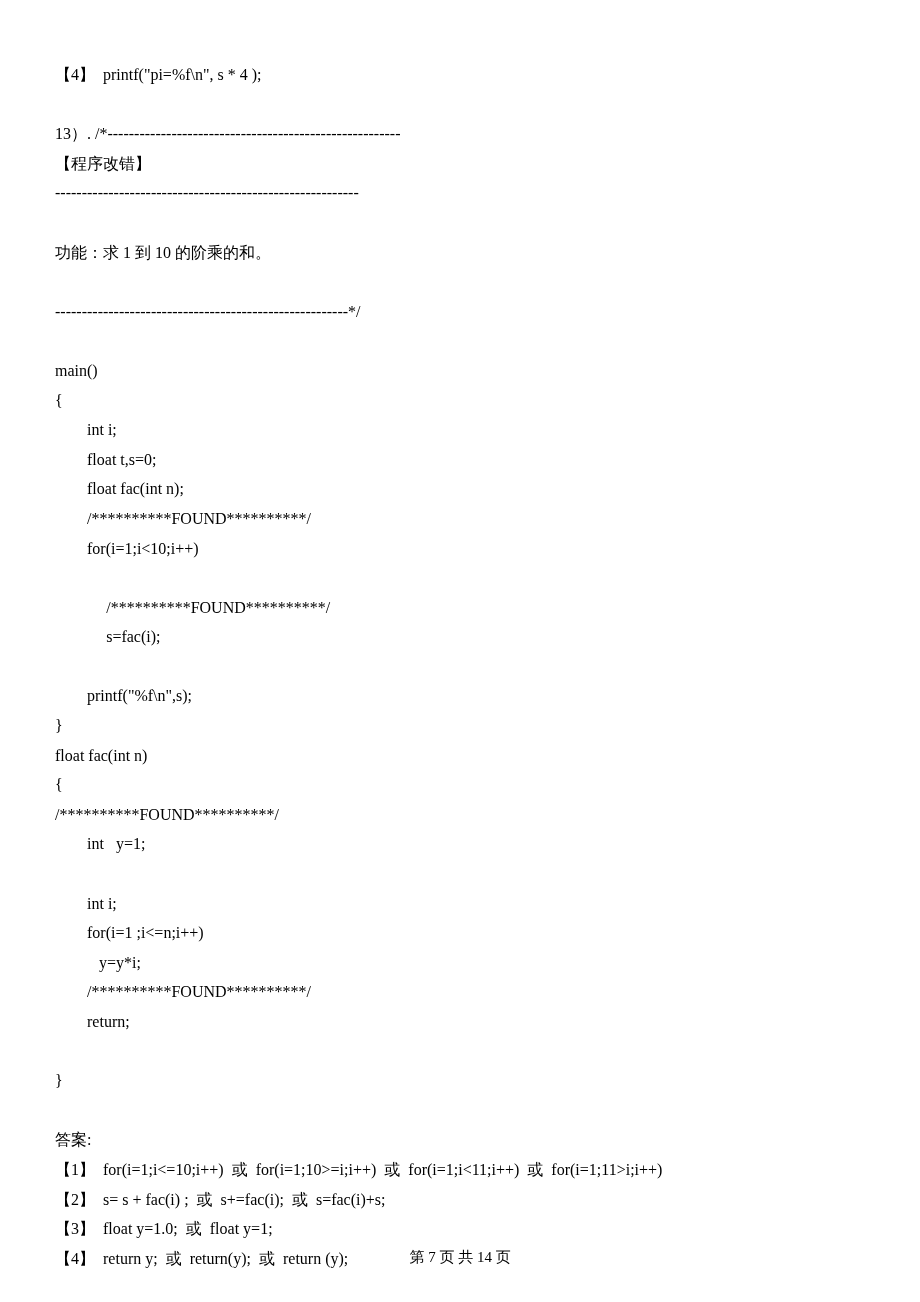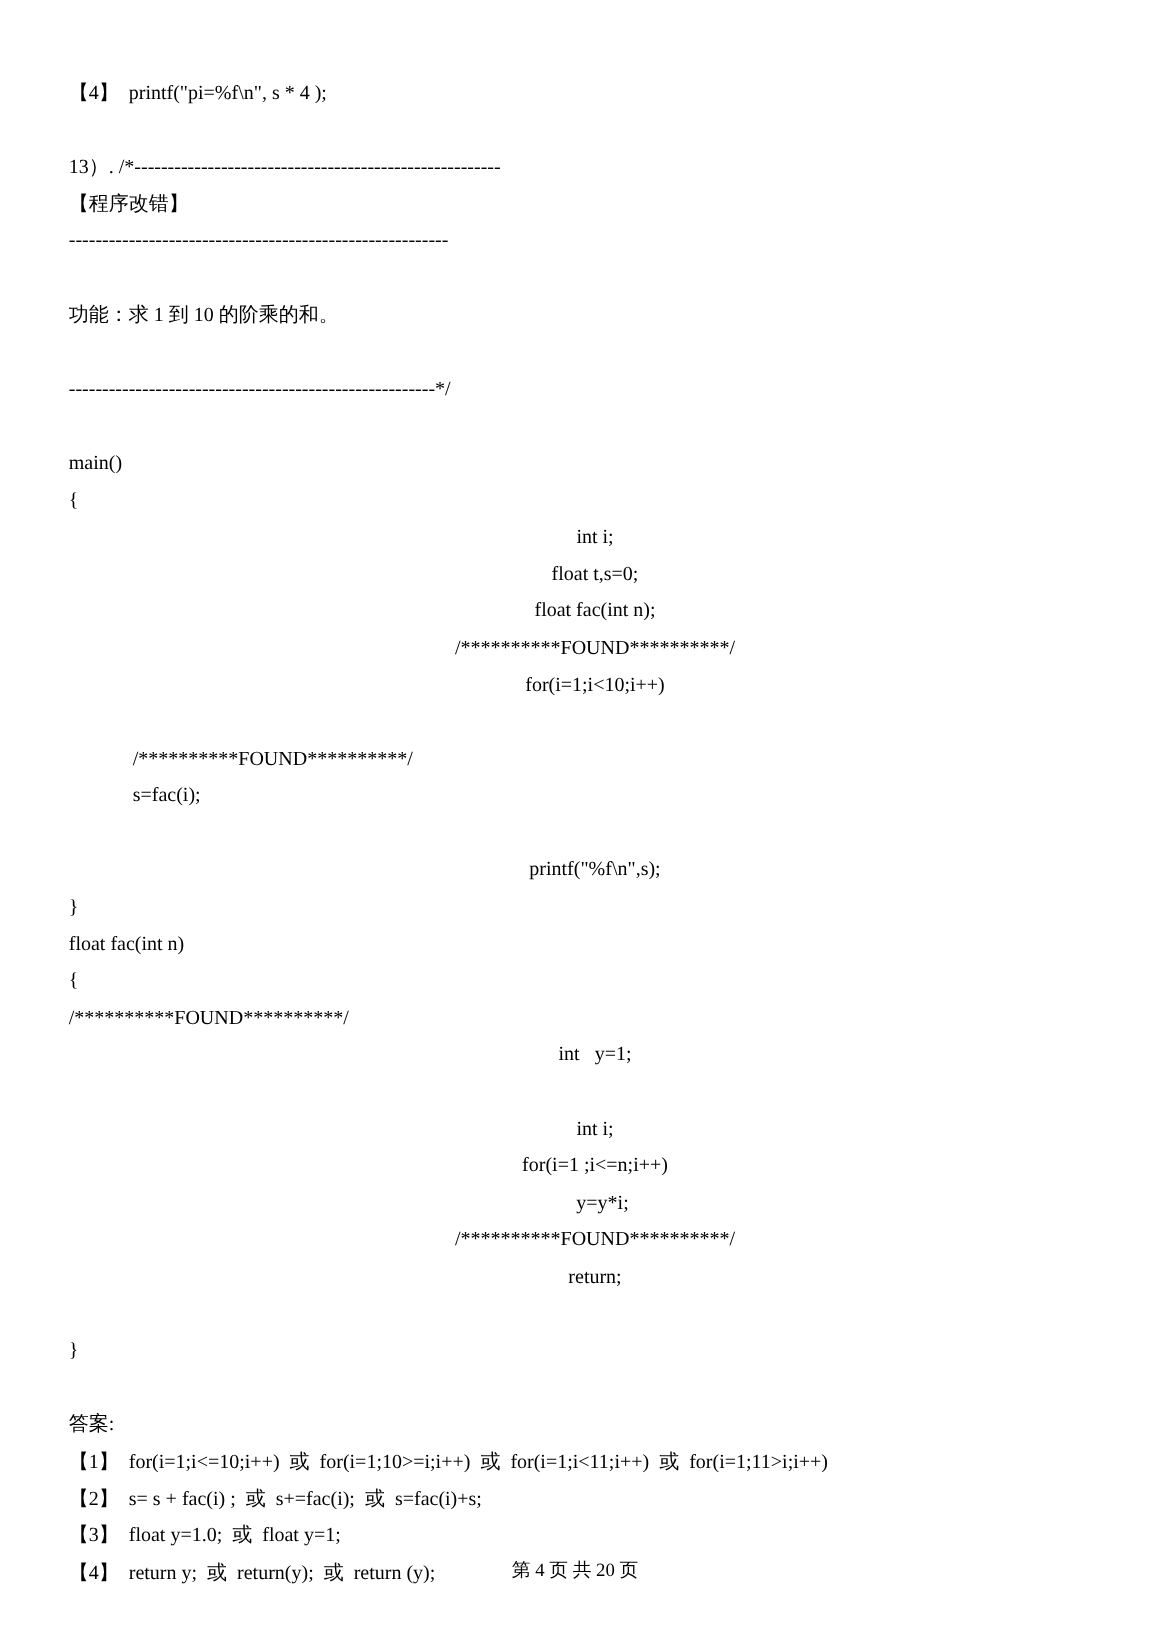--- a/index.html
+++ b/index.html
@@ -20,21 +20,20 @@
     }
     .content {
       white-space: pre-wrap;
     }
     .line {
       display: block;
       min-height: 1.85em;
     }
     .indent1 {
       padding-left: 2em;
-      text-align: center;
     }
     .indent2 {
       padding-left: 3.2em;
     }
     .footer {
       position: absolute;
       bottom: 30px;
       left: 0;
       width: 100%;
       text-align: center;
@@ -42,13 +41,13 @@
     }
     .spacer {
       height: 1.85em;
     }
   </style>
 </head>
 <body>
 
 <div class="content" id="content-root"><span class="line ">【4】  printf("pi=%f\n", s * 4 );</span><div class="spacer"></div><span class="line ">13）. /*-------------------------------------------------------</span><span class="line ">【程序改错】</span><span class="line ">---------------------------------------------------------</span><div class="spacer"></div><span class="line ">功能：求 1 到 10 的阶乘的和。</span><div class="spacer"></div><span class="line ">-------------------------------------------------------*/</span><div class="spacer"></div><span class="line ">main()</span><span class="line ">{</span><span class="line indent1">int i;</span><span class="line indent1">float t,s=0;</span><span class="line indent1">float fac(int n);</span><span class="line indent1">/**********FOUND**********/</span><span class="line indent1">for(i=1;i&lt;10;i++)</span><div class="spacer"></div><span class="line indent2">/**********FOUND**********/</span><span class="line indent2">s=fac(i);</span><div class="spacer"></div><span class="line indent1">printf("%f\n",s);</span><span class="line ">}</span><span class="line ">float fac(int n)</span><span class="line ">{</span><span class="line ">/**********FOUND**********/</span><span class="line indent1">int   y=1;</span><div class="spacer"></div><span class="line indent1">int i;</span><span class="line indent1">for(i=1 ;i&lt;=n;i++)</span><span class="line indent1">   y=y*i;</span><span class="line indent1">/**********FOUND**********/</span><span class="line indent1">return;</span><div class="spacer"></div><span class="line ">}</span><div class="spacer"></div><span class="line ">答案:</span><span class="line ">【1】  for(i=1;i&lt;=10;i++)  或  for(i=1;10&gt;=i;i++)  或  for(i=1;i&lt;11;i++)  或  for(i=1;11&gt;i;i++)</span><span class="line ">【2】  s= s + fac(i) ;  或  s+=fac(i);  或  s=fac(i)+s;</span><span class="line ">【3】  float y=1.0;  或  float y=1;</span><span class="line ">【4】  return y;  或  return(y);  或  return (y);</span><div class="spacer"></div></div>
 
-<div class="footer">第 4 页    共 20 页</div>
+<div class="footer">第 7 页    共 14 页</div>
 
 </body></html>

